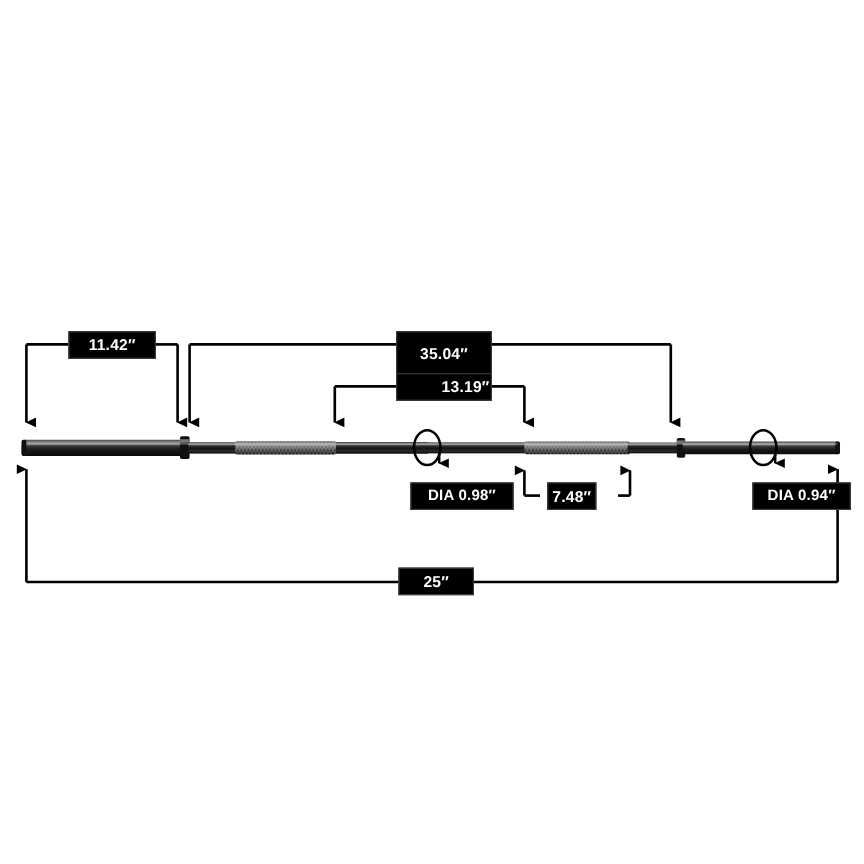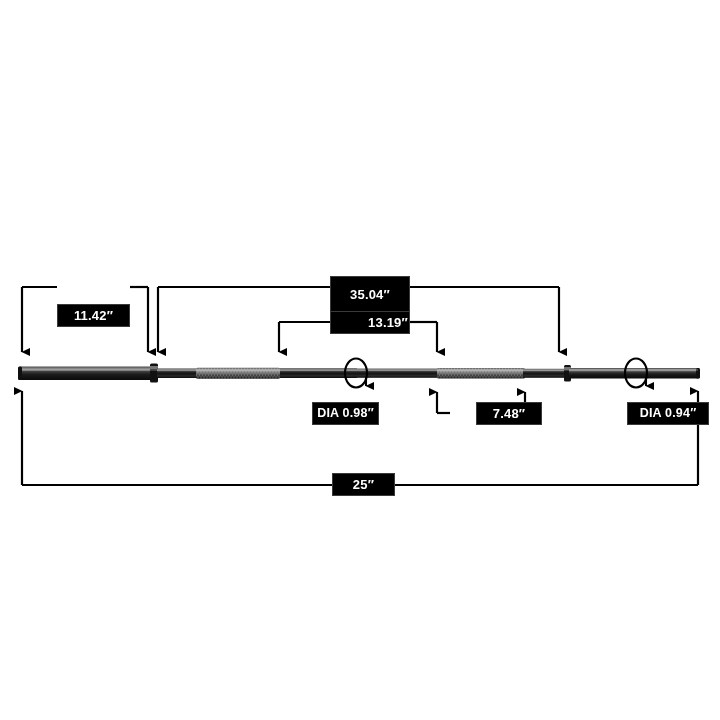--- a/index.html
+++ b/index.html
@@ -146,27 +146,27 @@
       <path d="M515,413 L525,413"></path>
       <path d="M525,413 L525,392" marker-end="url(#arrowUp)"></path>
 
       <path d="M22,485 L22,391" marker-end="url(#arrowUp)"></path>
       <path d="M22,485 L332,485"></path>
       <path d="M395,485 L698,485"></path>
       <path d="M698,485 L698,391" marker-end="url(#arrowUp)"></path>
     </g>
   </svg>
 
-  <div class="chip" style="left:57px; top:276px; width:73px; height:23px;margin-top:28px;">11.42″</div>
+  <div class="chip" style="left:57px; top:276px; width:73px; height:23px;">11.42″</div>
 
   <div class="chip" style="left:330px; top:276px; width:80px; height:37px;">35.04″</div>
 
   <div class="chip" style="left:330px; top:311px; width:80px; height:23px;padding-left:36px;">13.19″</div>
 
-  <div class="chip small" style="left:312px; top:402px; width:67px; height:23px;">DIA 0.98″</div>
+  <div class="chip small" style="left:342px; top:402px; width:86px; height:23px;">DIA 0.98″</div>
 
-  <div class="chip" style="left:476px; top:402px; width:66px; height:23px;">7.48″</div>
+  <div class="chip" style="left:456px; top:402px; width:41px; height:23px;">7.48″</div>
 
   <div class="chip small" style="left:627px; top:402px; width:82px; height:23px;">DIA 0.94″</div>
 
   <div class="chip" style="left:332px; top:473px; width:63px; height:23px;">25″</div>
 
 </div>
 
 </body></html>

